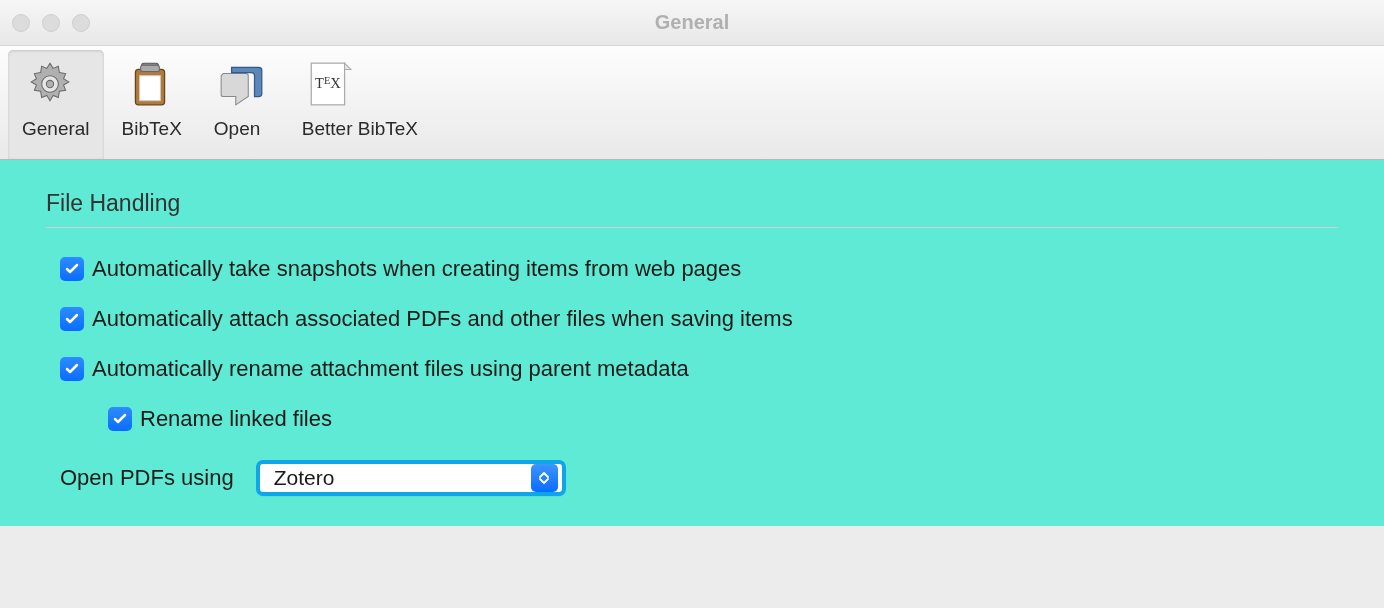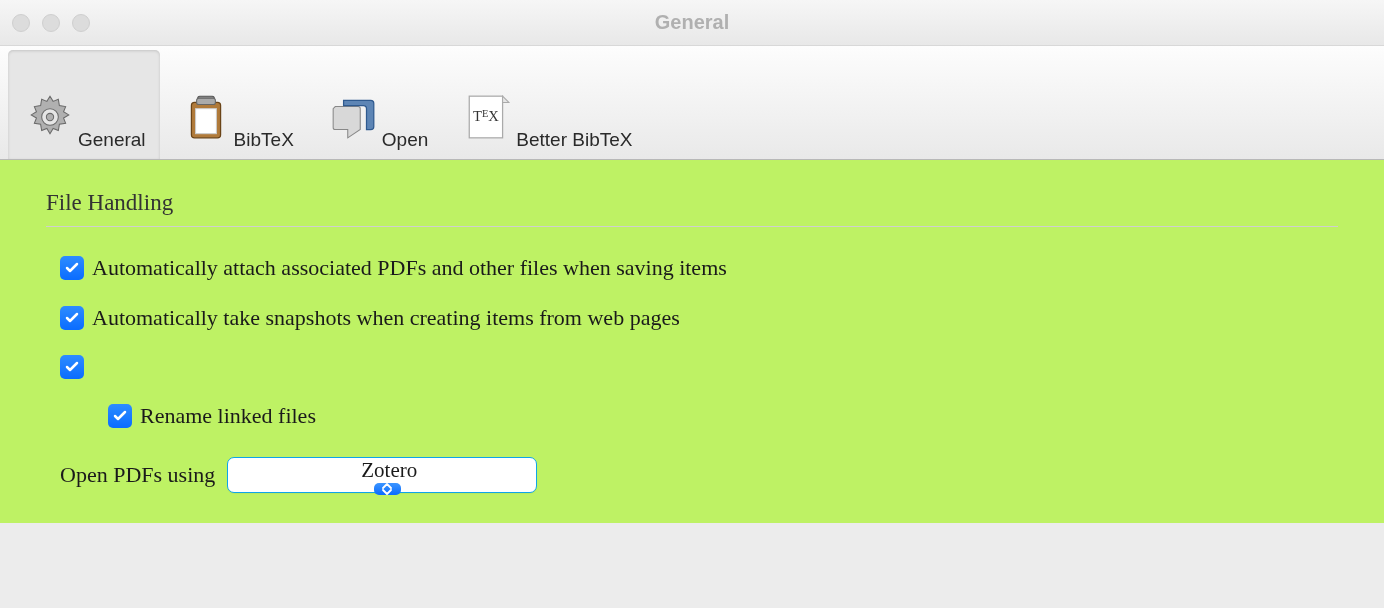--- a/index.html
+++ b/index.html
@@ -46,22 +46,22 @@
     }
     .toolbar {
       display: flex;
       background: linear-gradient(to bottom, #fdfdfd, #e9e9e9);
       border-bottom: 1px solid #b8b8b8;
       padding: 4px 8px 0 8px;
       height: 114px;
     }
     .toolbar-item {
       display: flex;
-      flex-direction: row;
-      align-items: flex-end;
+      flex-direction: column;
+      align-items: flex-start;
       padding: 6px 14px 8px 14px;
       margin-right: 4px;
       cursor: pointer;
       border-radius: 5px 5px 0 0;
     }
     .toolbar-item.selected {
       background: #e6e6e6;
       box-shadow: inset 0 1px 3px rgba(0,0,0,0.15);
     }
     .toolbar-icon {
@@ -71,22 +71,21 @@
       align-items: center;
       justify-content: center;
       margin-bottom: 6px;
     }
     .toolbar-label {
       font-size: 19px;
       color: #2a2a2a;
     }
     .content {
       padding: 30px 46px;
-      background: #bef264;
-      font-family: Liberation Serif, serif;
+      background: #5eead4;
     }
     .section-title {
       font-size: 23px;
       color: #333;
       margin-bottom: 10px;
     }
     .section-divider {
       border: none;
       border-top: 1px solid #cfcfcf;
       margin-bottom: 28px;
@@ -119,34 +118,33 @@
     }
     .select-row {
       display: flex;
       align-items: center;
       font-size: 22px;
       color: #1a1a1a;
       padding-left: 14px;
       margin-top: 28px;
     }
     .select-label {
-      margin-right: 12px;
+      margin-right: 22px;
     }
     .select {
       display: flex;
       align-items: center;
       background: #fff;
-      border: 1px solid #0ea5e9;
+      border: 4px solid #0ea5e9;
       border-radius: 7px;
       height: 36px;
       width: 310px;
       padding: 0 0 0 14px;
       position: relative;
       box-shadow: 0 1px 1px rgba(0,0,0,0.04);
-      flex-direction: column;
     }
     .select-value {
       flex: 1;
       font-size: 21px;
       color: #1a1a1a;
     }
     .select-arrows {
       width: 27px;
       height: 28px;
       background: linear-gradient(to bottom, #3c95ff, #0a6cff);
@@ -229,39 +227,40 @@
 <div class="content">
   <div class="section-title">File Handling</div>
   <hr class="section-divider">
 
   <div class="checkbox-row">
     <div class="checkbox">
       <svg viewBox="0 0 16 16">
           <path d="M3 8 l3 3 7-7" stroke="#fff" stroke-width="2.5" fill="none" stroke-linecap="round" stroke-linejoin="round"></path>
         </svg>
     </div>
+    <span>Automatically take snapshots when creating items from web pages</span>
+  </div>
+
+  <div class="checkbox-row">
+    <div class="checkbox">
+      <svg viewBox="0 0 16 16">
+          <path d="M3 8 l3 3 7-7" stroke="#fff" stroke-width="2.5" fill="none" stroke-linecap="round" stroke-linejoin="round"></path>
+        </svg>
+    </div>
     <span>Automatically attach associated PDFs and other files when saving items</span>
   </div>
 
+
   <div class="checkbox-row">
     <div class="checkbox">
       <svg viewBox="0 0 16 16">
           <path d="M3 8 l3 3 7-7" stroke="#fff" stroke-width="2.5" fill="none" stroke-linecap="round" stroke-linejoin="round"></path>
         </svg>
     </div>
-    <span>Automatically take snapshots when creating items from web pages</span>
-  </div>
-
-
-  <div class="checkbox-row">
-    <div class="checkbox">
-      <svg viewBox="0 0 16 16">
-          <path d="M3 8 l3 3 7-7" stroke="#fff" stroke-width="2.5" fill="none" stroke-linecap="round" stroke-linejoin="round"></path>
-        </svg>
-    </div>
+    <span>Automatically rename attachment files using parent metadata</span>
   </div>
 
   <div class="checkbox-row indented">
     <div class="checkbox">
       <svg viewBox="0 0 16 16">
           <path d="M3 8 l3 3 7-7" stroke="#fff" stroke-width="2.5" fill="none" stroke-linecap="round" stroke-linejoin="round"></path>
         </svg>
     </div>
     <span>Rename linked files</span>
   </div>

